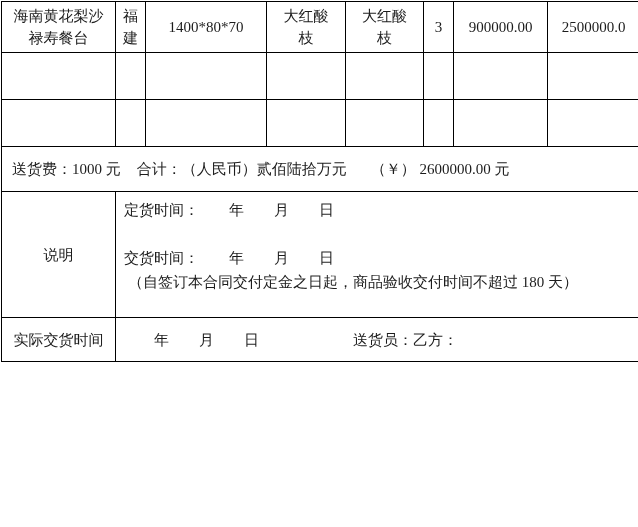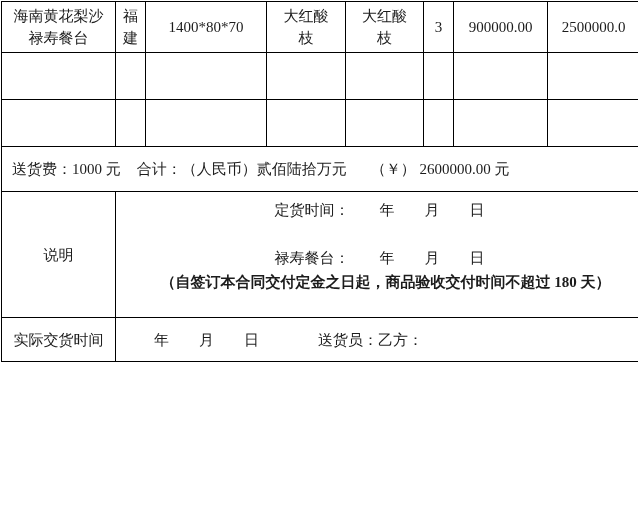--- a/index.html
+++ b/index.html
@@ -36,36 +36,36 @@
   tr.r-footer  { height: 44px; }
 
   td.summary-cell {
     text-align: left;
     padding-left: 10px;
   }
   .summary-gap1 { margin-left: 16px; }
   .summary-gap2 { margin-left: 24px; }
 
   td.notes-content {
-    text-align: center;
+    text-align: left;
     vertical-align: top;
     padding: 6px 4px 0 8px;
     line-height: 24px;
   }
   .notes-spacer { height: 24px; }
-  .clause-line { margin-left: 12px; font-weight: bold; }
+  .clause-line { margin-left: 4px; }
 
   td.footer-content { text-align: left; padding: 0; }
   .footer-line {
     display: flex;
     align-items: flex-start;
     white-space: pre;
   }
   .footer-date    { margin-left: 38px; }
-  .footer-deliver { margin-left: 59px; }
+  .footer-deliver { margin-left: 94px; }
   .footer-partyb  { }
 </style>
 </head>
 <body>
 
 <table class="order-table">
   <colgroup>
     <col style="width:114px">
     <col style="width:30px">
     <col style="width:121px">
@@ -121,21 +121,21 @@
     <td class="summary-cell" colspan="8">
       <span>送货费：1000 元</span><span class="summary-gap1">合计：（人民币）贰佰陆拾万元</span><span class="summary-gap2">（￥） 2600000.00 元</span>
     </td>
   </tr>
 
   <tr class="r-notes">
     <td>说明</td>
     <td class="notes-content" colspan="7">
       <div>定货时间：　　年　　月　　日</div>
       <div class="notes-spacer"></div>
-      <div>禄寿餐台：　　年　　月　　日</div>
+      <div>交货时间：　　年　　月　　日</div>
       <div class="clause-line">（自签订本合同交付定金之日起，商品验收交付时间不超过 180 天）</div>
     </td>
   </tr>
 
   <tr class="r-footer">
     <td>实际交货时间</td>
     <td class="footer-content" colspan="7">
       <div class="footer-line">
         <span class="footer-date">年　　月　　日</span>
         <span class="footer-deliver">送货员：</span>

